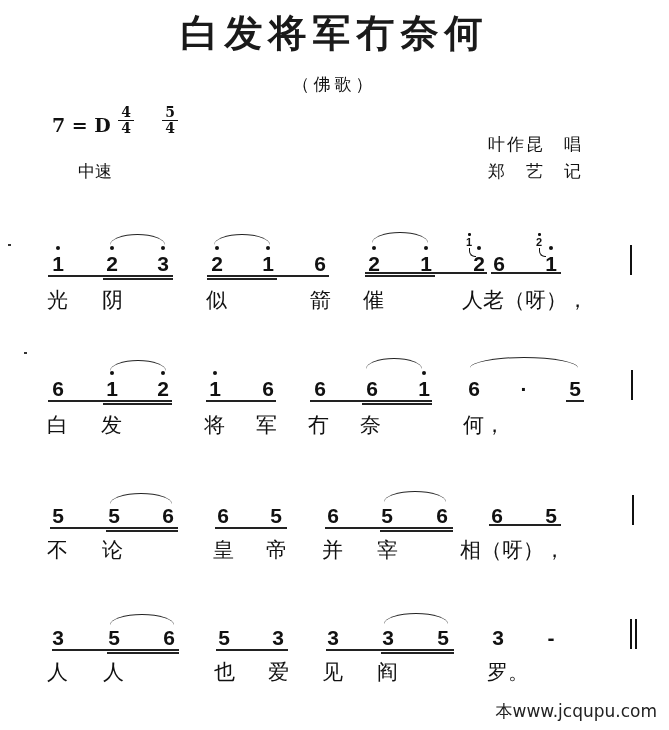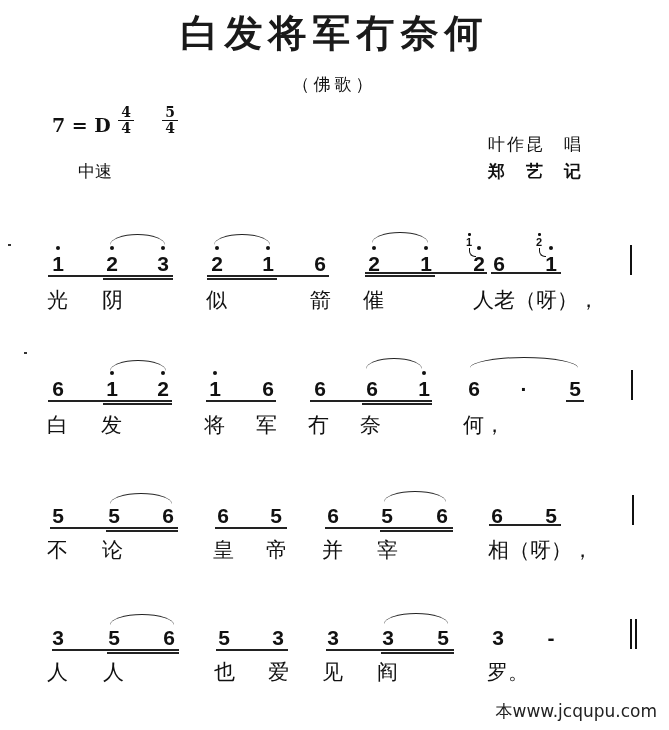--- a/index.html
+++ b/index.html
@@ -36,21 +36,21 @@
 <div class="frac" style="left:118px; top:105px;">
   <span class="top">4</span>
   <span>4</span>
 </div>
 <div class="frac" style="left:162px; top:105px;">
   <span class="top">5</span>
   <span>4</span>
 </div>
 <div class="abs tempo">中速</div>
 <div class="abs credit" style="left:488px; top:133px;">叶作昆　唱</div>
-<div class="abs credit" style="left:488px; top:160px;font-weight:bold;">郑　艺　记</div>
+<div class="abs credit" style="left:488px; top:160px;">郑　艺　记</div>
 
 <div class="mark" style="left:8px; top:244px;"></div>
 <div class="mark" style="left:24px; top:352px;"></div>
 
 <div>
   <div class="note" style="left:58px; top:253px;"><span class="hdot"></span><span>1</span></div>
   <div class="note" style="left:112px; top:253px;"><span class="hdot"></span><span>2</span></div>
   <div class="note" style="left:163px; top:253px;"><span class="hdot"></span><span>3</span></div>
   <div class="note" style="left:217px; top:253px;"><span class="hdot"></span><span>2</span></div>
   <div class="note" style="left:268px; top:253px;"><span class="hdot"></span><span>1</span></div>
@@ -77,21 +77,21 @@
   <div class="uline" style="left:365px; top:275px; width:70px;"></div>
   <div class="uline" style="left:491px; top:272px; width:70px;"></div>
 
   <div class="bar" style="left:630px; top:245px; height:30px;"></div>
 
   <div class="lyric" style="left:47px; top:288px;">光</div>
   <div class="lyric" style="left:102px; top:288px;">阴</div>
   <div class="lyric" style="left:206px; top:288px;">似</div>
   <div class="lyric" style="left:310px; top:288px;">箭</div>
   <div class="lyric" style="left:363px; top:288px;">催</div>
-  <div class="lyric" style="left:473px; top:288px;">人老（呀），</div>
+  <div class="lyric" style="left:462px; top:288px;">人老（呀），</div>
 </div>
 
 <div>
   <div class="note" style="left:58px; top:378px;"><span>6</span></div>
   <div class="note" style="left:112px; top:378px;"><span class="hdot"></span><span>1</span></div>
   <div class="note" style="left:163px; top:378px;"><span class="hdot"></span><span>2</span></div>
   <div class="note" style="left:215px; top:378px;"><span class="hdot"></span><span>1</span></div>
   <div class="note" style="left:268px; top:378px;"><span>6</span></div>
   <div class="note" style="left:320px; top:378px;"><span>6</span></div>
   <div class="note" style="left:372px; top:378px;"><span>6</span></div>
@@ -145,21 +145,21 @@
   <div class="uline" style="left:489px; top:524px; width:72px;"></div>
 
   <div class="bar" style="left:632px; top:495px; height:30px;"></div>
 
   <div class="lyric" style="left:47px; top:538px;">不</div>
   <div class="lyric" style="left:102px; top:538px;">论</div>
   <div class="lyric" style="left:213px; top:538px;">皇</div>
   <div class="lyric" style="left:266px; top:538px;">帝</div>
   <div class="lyric" style="left:322px; top:538px;">并</div>
   <div class="lyric" style="left:377px; top:538px;">宰</div>
-  <div class="lyric" style="left:488px; top:538px;">相（呀），</div>
+  <div class="lyric" style="left:460px; top:538px;">相（呀），</div>
 </div>
 
 <div>
   <div class="note" style="left:58px; top:627px;"><span>3</span></div>
   <div class="note" style="left:114px; top:627px;"><span>5</span></div>
   <div class="note" style="left:169px; top:627px;"><span>6</span></div>
   <div class="note" style="left:224px; top:627px;"><span>5</span></div>
   <div class="note" style="left:278px; top:627px;"><span>3</span></div>
   <div class="note" style="left:333px; top:627px;"><span>3</span></div>
   <div class="note" style="left:388px; top:627px;"><span>3</span></div>

